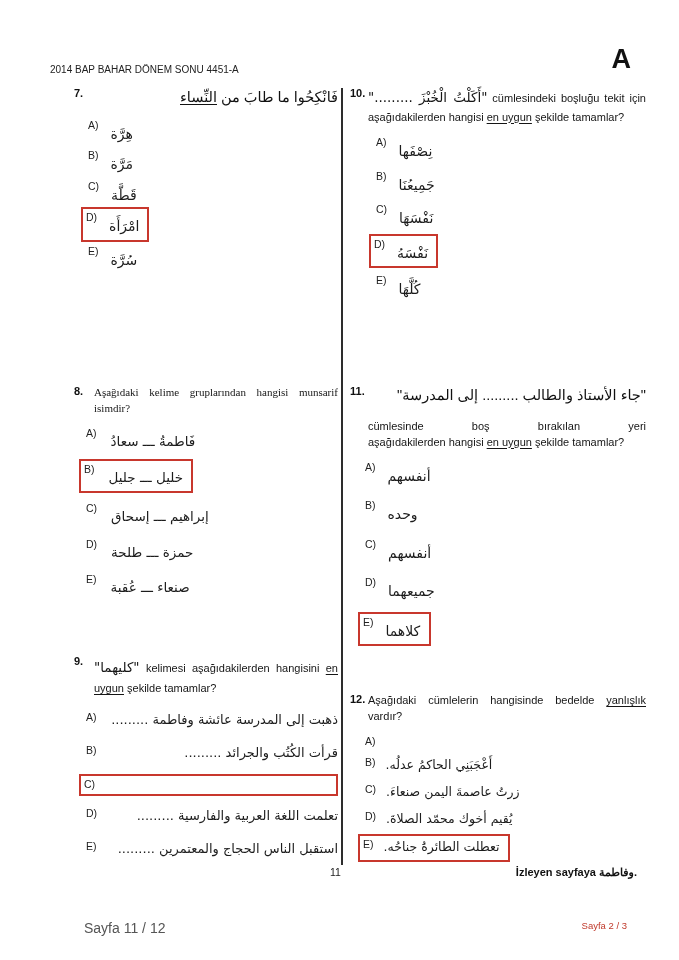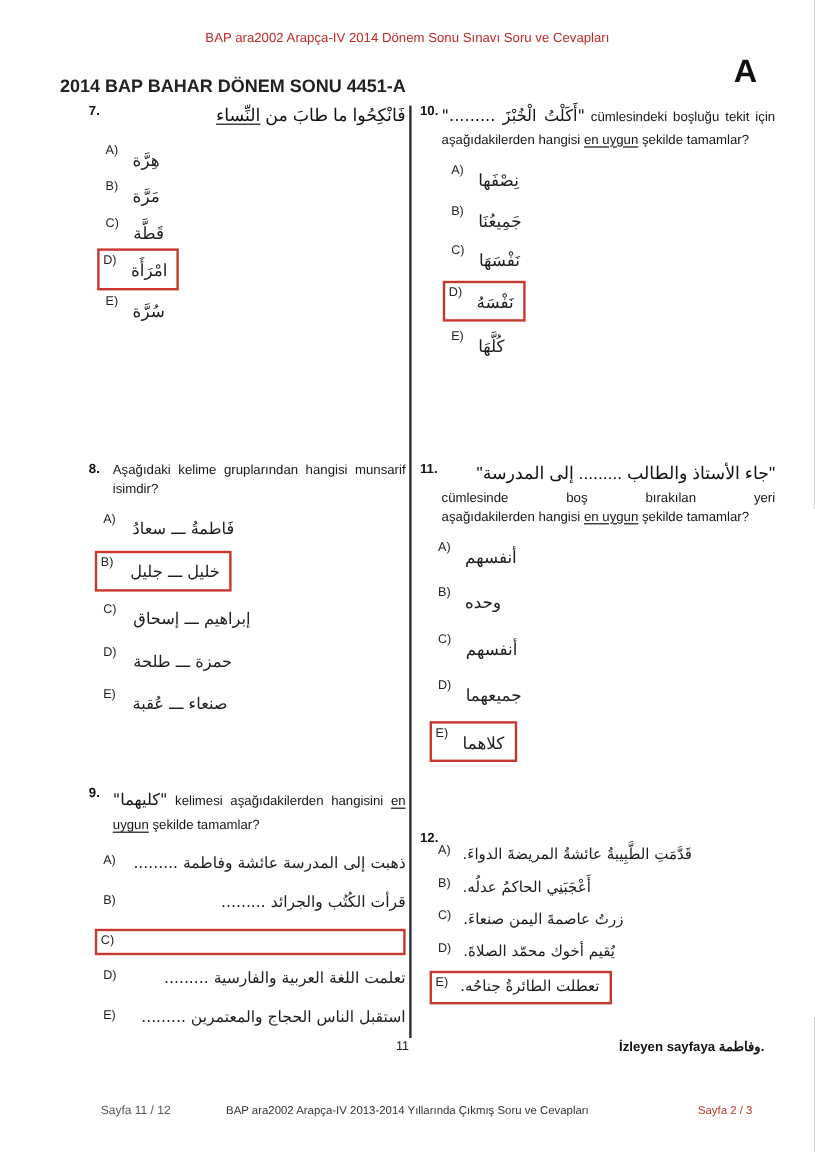--- a/index.html
+++ b/index.html
@@ -4,21 +4,21 @@
 <style>
   html,body{margin:0;padding:0;background:#888;}
   .page{
     position:relative; width:679px; height:960px; background:#ffffff;
     font-family:"Liberation Sans", sans-serif; color:#1c1c1c; overflow:hidden;
     margin:0 auto;
   }
   .ar{font-family:"DejaVu Sans", sans-serif;}
   .top-title{position:absolute; top:26px; left:0; right:0; text-align:center;
     font-size:11px; color:#c22a27; letter-spacing:0;}
-  .exam-code{position:absolute; top:64px; left:50px; font-size:15px; font-weight:700; color:#222;}
+  .exam-code{position:absolute; top:64px; left:50px; font-size:10px; font-weight:400; color:#222;}
   .booklet{position:absolute; top:44px; right:48px; font-size:27px; font-weight:bold; color:#111;}
   .divider{position:absolute; left:341px; top:88px; height:777px; width:1.5px; background:#2d2d2d;}
   .col{position:absolute; top:85px;}
   .col-l{left:52px; width:286px;}
   .col-r{left:350px; width:296px;}
   .q{position:absolute; left:0; right:0;}
   .q-num{position:absolute; font-weight:bold; font-size:11px; color:#111;}
   .col-l .q-num{left:22px; top:0;}
   .col-r .q-num{left:0; top:0;}
   .q-body-l{margin-left:42px;}
@@ -34,30 +34,29 @@
   .opt{display:flex; align-items:flex-start;}
   .letter{font-size:10.5px; color:#222; flex:0 0 auto;}
   .ar-word{font-size:14px; line-height:1.25; margin:7px 0 0 12px; direction:rtl; unicode-bidi:isolate;}
   .ar-pair{font-size:13.5px; line-height:1.3; margin:6px 0 0 14px; direction:rtl; unicode-bidi:isolate;}
   .ar-sent{font-size:13px; line-height:1.45; flex:1 1 auto; direction:rtl; margin-left:0;}
   .ar-sent12{font-size:12.5px; line-height:1.45; direction:rtl; unicode-bidi:isolate; margin-left:10px;}
   .boxed{border:2px solid #c8372d; padding:2px 8px 4px 3px; margin:-3px 0 -3px -7px; align-self:flex-start;}
   .boxed-wide{align-self:stretch;}
   .page-num{position:absolute; left:330px; top:866px; font-size:10.5px; color:#222;}
   .next-note{position:absolute; right:42px; top:866px; font-size:11px; font-weight:bold; color:#111;}
-  .footer-left{position:absolute; left:84px; top:920px; font-size:10px; color:#555;}
+  .footer-left{position:absolute; left:84px; top:920px; font-size:14px; color:#555;}
   .footer-center{position:absolute; left:0; right:0; top:920px; text-align:center; font-size:9.5px; color:#333;}
   .footer-right{position:absolute; right:52px; top:920px; font-size:9.5px; color:#c0392b;}
 </style>
 </head>
 <body>
 
 <div class="page">
 
-  <div class="top-title">BAP ara2002 Arapça-IV 2014 Dönem Sonu Sınavı Soru ve Cevapları</div>
   <div class="exam-code">2014 BAP BAHAR DÖNEM SONU 4451-A</div>
   <div class="booklet">A</div>
   <div class="divider"></div>
 
   <div class="col col-l">
 
     <section class="q" style="top:2px;">
       <span class="q-num">7.</span>
       <div class="q-body-l">
         <div class="ar-head" style="margin-left:60px;">
@@ -85,21 +84,21 @@
             <span class="letter">E)</span>
             <span class="ar ar-word">سُرَّة</span>
           </div>
         </div>
       </div>
     </section>
 
     <section class="q" style="top:300px;">
       <span class="q-num">8.</span>
       <div class="q-body-l">
-        <p class="stem" style="margin-top:0;">Aşağıdaki kelime gruplarından hangisi munsarif isimdir?</p>
+        <p class="stem" style="margin-top:0;font-family:Liberation Serif, serif;">Aşağıdaki kelime gruplarından hangisi munsarif isimdir?</p>
         <div class="opts opts-l" style="gap:12px; margin-left:-8px;">
           <div class="opt">
             <span class="letter">A)</span>
             <span class="ar ar-pair">فَاطمةُ ـــ سعادُ</span>
           </div>
           <div class="opt boxed">
             <span class="letter">B)</span>
             <span class="ar ar-pair">خليل ـــ جليل</span>
           </div>
           <div class="opt">
@@ -179,21 +178,21 @@
             <span class="ar ar-word">كُلَّهَا</span>
           </div>
         </div>
       </div>
     </section>
 
     <section class="q" style="top:300px;">
       <span class="q-num">11.</span>
       <div class="q-body-r">
         <div class="ar-head">"جاء الأستاذ والطالب ......... إلى المدرسة"</div>
-        <div class="stem jforce" style="margin-top:1px;">cümlesinde boş bırakılan yeri</div>
+        <div class="stem jforce" style="margin-top:12px;">cümlesinde boş bırakılan yeri</div>
         <p class="stem" style="margin-top:0;">
           <span>aşağıdakilerden hangisi </span><span class="u">en uygun</span><span> şekilde tamamlar?</span>
         </p>
         <div class="opts opts-r" style="gap:14px; margin-left:-3px;">
           <div class="opt">
             <span class="letter">A)</span>
             <span class="ar ar-word">أنفسهم</span>
           </div>
           <div class="opt">
             <span class="letter">B)</span>
@@ -211,24 +210,26 @@
             <span class="letter">E)</span>
             <span class="ar ar-word">كلاهما</span>
           </div>
         </div>
       </div>
     </section>
 
     <section class="q" style="top:608px;">
       <span class="q-num">12.</span>
       <div class="q-body-r">
+        <p class="stem" style="margin-top:0;">
+          <span>Aşağıdaki cümlelerin hangisinde bedelde </span><span class="u">yanlışlık</span><span> vardır?</span>
+        </p>
         <div class="opts opts-r" style="gap:9px; margin-left:-3px;">
           <div class="opt">
             <span class="letter">A)</span>
-            <span class="ar ar-sent12">قَدَّمَتِ الطَّبِيبةُ عائشةُ المريضةَ الدواءَ.</span>
           </div>
           <div class="opt">
             <span class="letter">B)</span>
             <span class="ar ar-sent12">أَعْجَبَنِي الحاكمُ عدلُه.</span>
           </div>
           <div class="opt">
             <span class="letter">C)</span>
             <span class="ar ar-sent12">زرتُ عاصمةَ اليمن صنعاءَ.</span>
           </div>
           <div class="opt">
@@ -239,17 +240,16 @@
             <span class="letter">E)</span>
             <span class="ar ar-sent12">تعطلت الطائرةُ جناحُه.</span>
           </div>
         </div>
       </div>
     </section>
   </div>
 
   <div class="page-num">11</div>
   <div class="next-note">İzleyen sayfaya وفاطمة.</div>
-  <div class="footer-center">BAP ara2002 Arapça-IV 2013-2014 Yıllarında Çıkmış Soru ve Cevapları</div>
   <div class="footer-left">Sayfa 11 / 12</div>
   <div class="footer-right">Sayfa 2 / 3</div>
 
 </div>
 
 </body></html>

